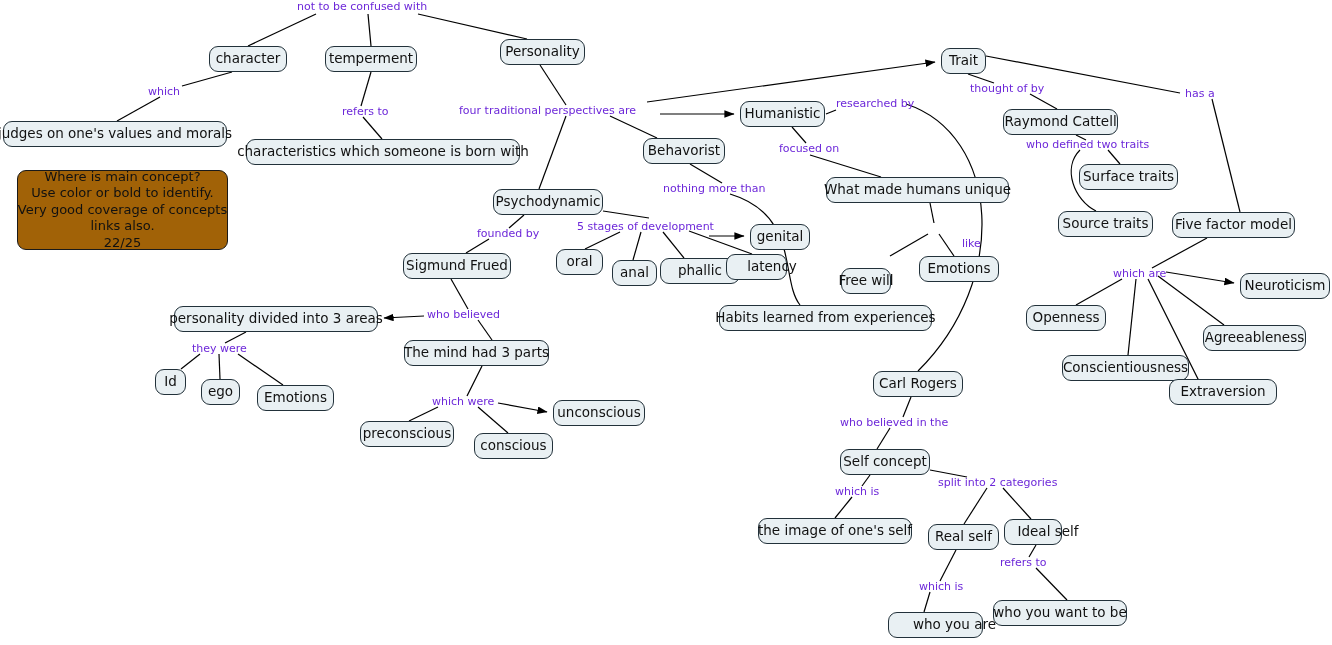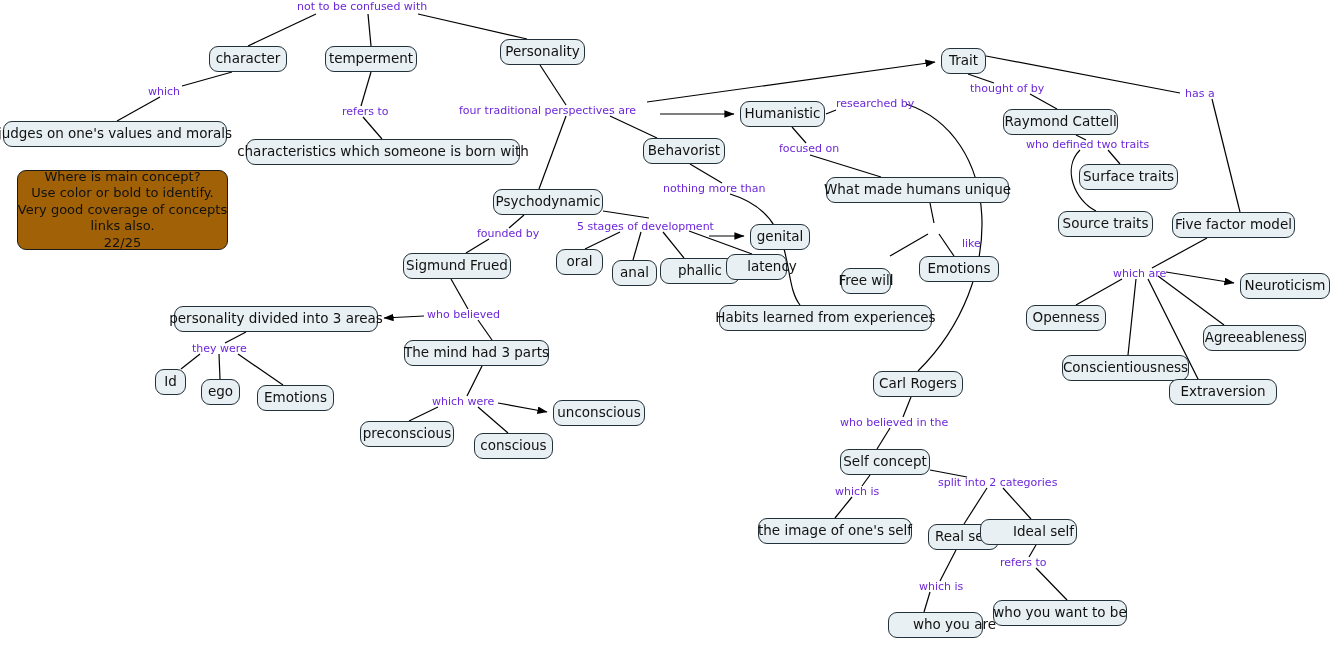--- a/index.html
+++ b/index.html
@@ -175,21 +175,21 @@
       <div class="node" style="left: 155px; top: 369px; width: 31px;">Id</div>
       <div class="node" style="left: 201px; top: 379px; width: 39px;">ego</div>
       <div class="node" style="left: 257px; top: 385px; width: 77px;">Emotions</div>
       <div class="node" style="left: 360px; top: 421px; width: 94px;">preconscious</div>
       <div class="node" style="left: 474px; top: 433px; width: 79px;">conscious</div>
       <div class="node" style="left: 553px; top: 400px; width: 92px;">unconscious</div>
       <div class="node" style="left: 873px; top: 371px; width: 90px;">Carl Rogers</div>
       <div class="node" style="left: 840px; top: 449px; width: 90px;">Self concept</div>
       <div class="node" style="left: 758px; top: 518px; width: 154px;">the image of one's self</div>
       <div class="node" style="left: 928px; top: 524px; width: 71px;">Real self</div>
-      <div class="node" style="left: 980px; top: 519px; width: 97px; padding-left: 39px;">Ideal self</div>
+      <div class="node" style="left: 1004px; top: 519px; width: 58px; padding-left: 39px;">Ideal self</div>
       <div class="node" style="left: 888px; top: 612px; width: 95px; padding-left: 47px;">who you are</div>
       <div class="node" style="left: 993px; top: 600px; width: 134px;">who you want to be</div>
       <div class="node" style="left: 1026px; top: 305px; width: 80px;">Openness</div>
       <div class="node" style="left: 1062px; top: 355px; width: 127px;">Conscientiousness</div>
       <div class="node" style="left: 1169px; top: 379px; width: 108px;">Extraversion</div>
       <div class="node" style="left: 1203px; top: 325px; width: 103px;">Agreeableness</div>
       <div class="node" style="left: 1240px; top: 273px; width: 90px;">Neuroticism</div>
     </div>
   <div id="labels-layer">
       <div class="label" style="left: 297px; top: 1px;">not to be confused with</div>

